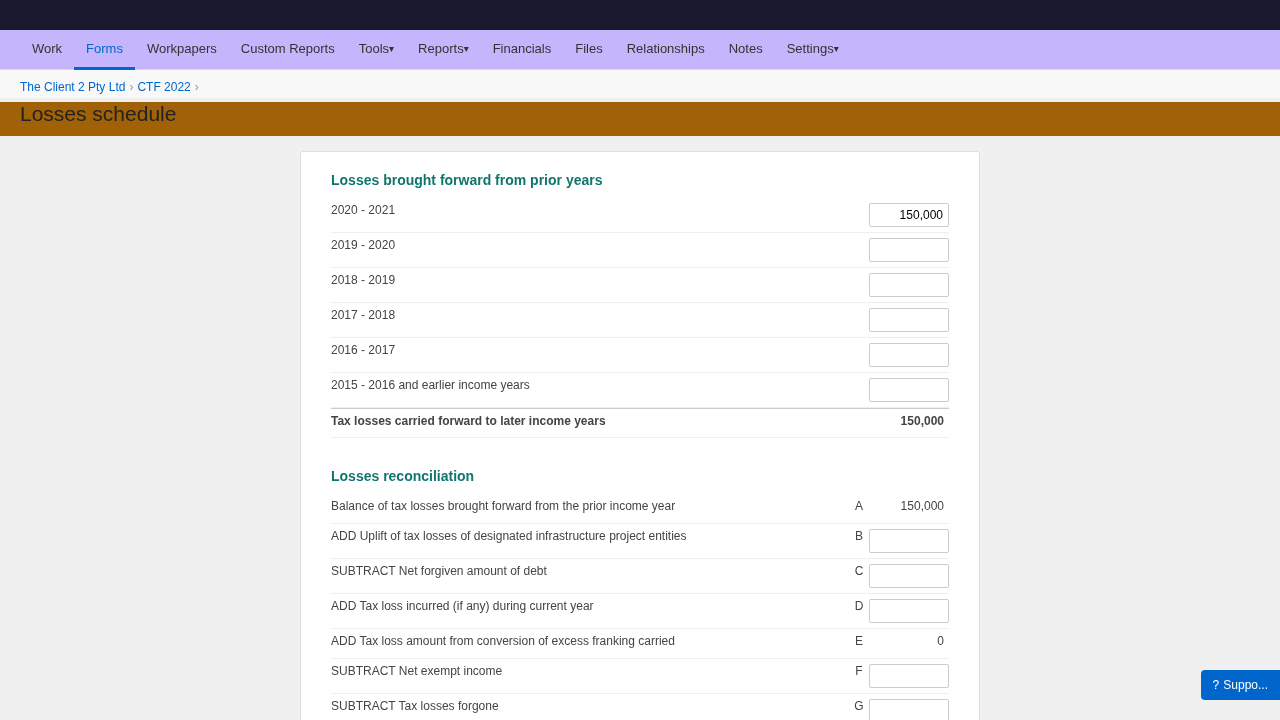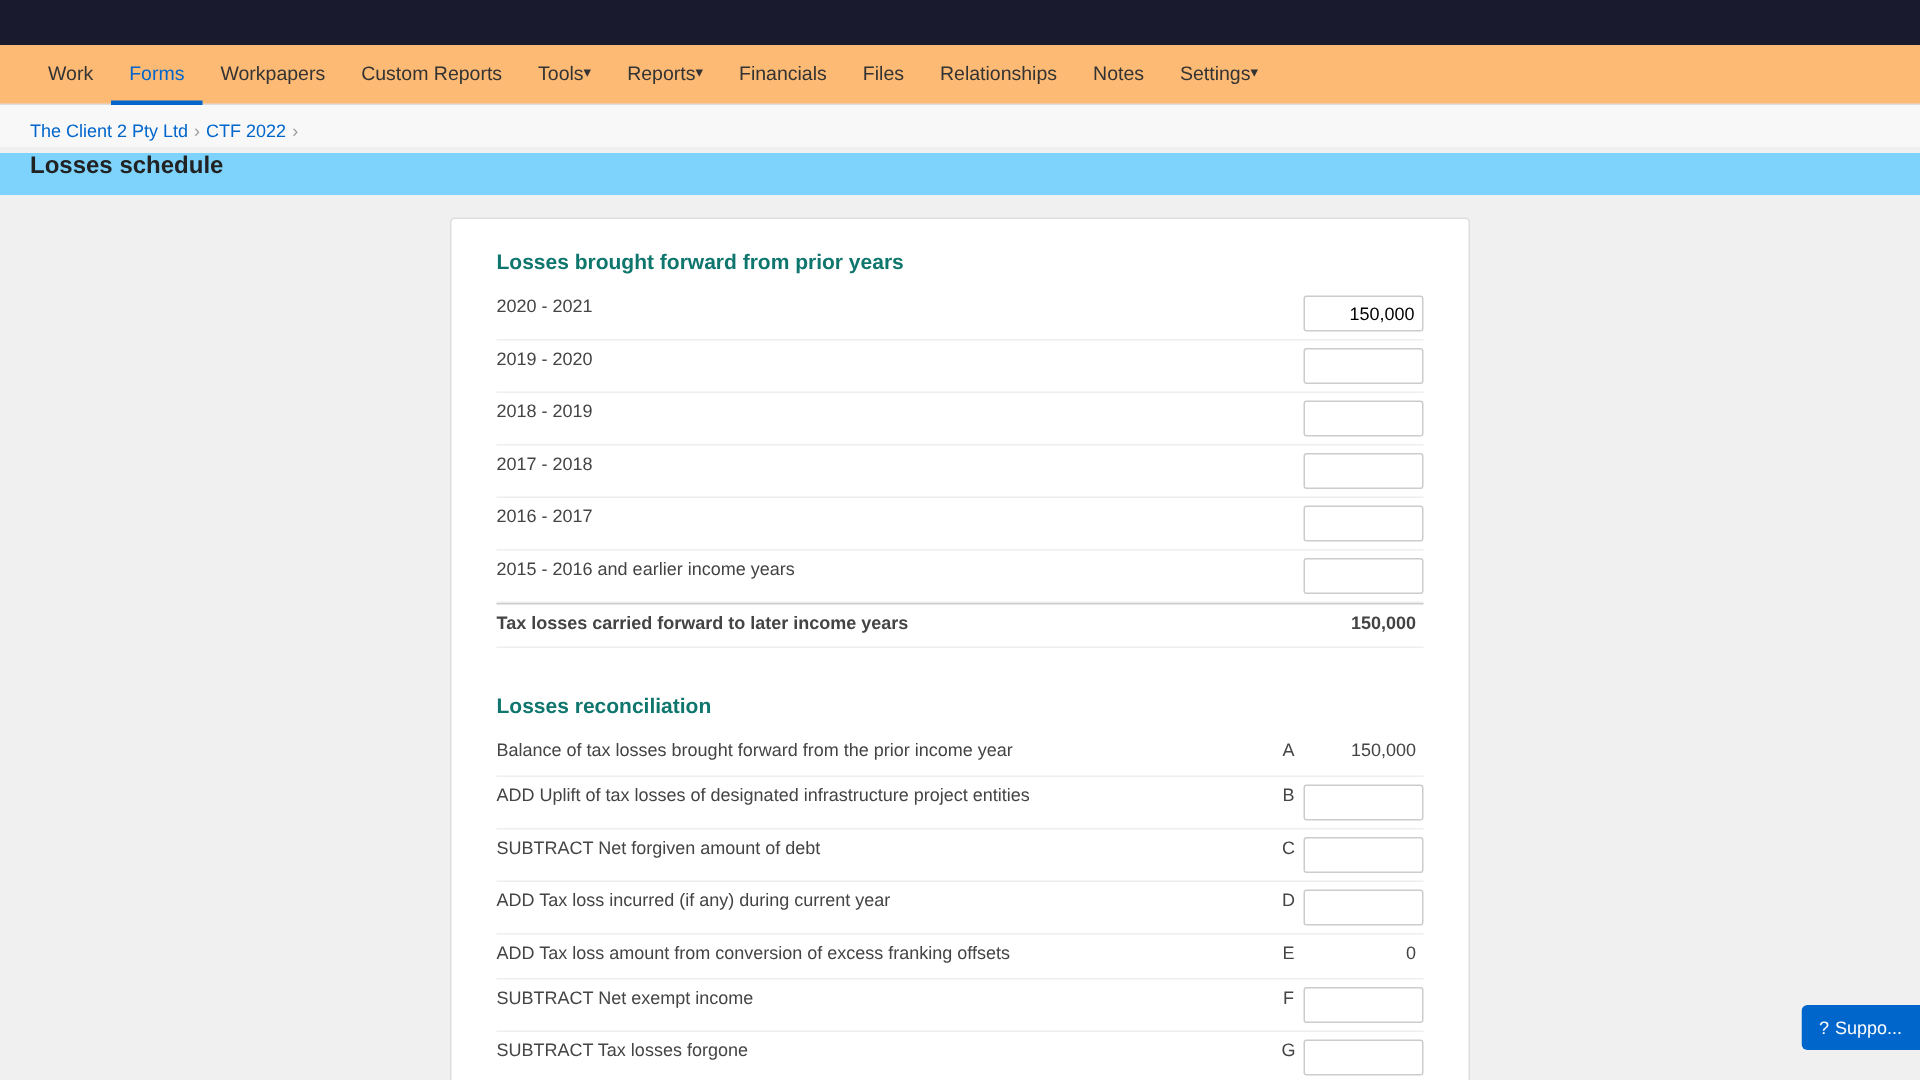--- a/index.html
+++ b/index.html
@@ -12,21 +12,21 @@
 
     
     .top-bar {
       background: #1a1a2e;
       height: 30px;
       width: 100%;
     }
 
     
     .nav {
-      background: #fdba74;
+      background: #c4b5fd;
       border-bottom: 1px solid #ddd;
       display: flex;
       align-items: center;
       height: 40px;
       padding: 0 20px;
     }
     .nav-item {
       padding: 0 12px;
       height: 40px;
       display: flex;
@@ -56,26 +56,26 @@
     .breadcrumb {
       font-size: 12px;
       color: #0066cc;
       display: flex;
       align-items: center;
       gap: 4px;
     }
     .breadcrumb span { color: #999; }
     .breadcrumb a { color: #0066cc; text-decoration: none; cursor: pointer; }
     .page-title {
-      font-size: 16px;
-      font-weight: 700;
+      font-size: 21px;
+      font-weight: 400;
       color: #222;
       margin-top: 4px;
       padding: 0 20px 10px;
-      background: #7dd3fc;
+      background: #a16207;
     }
 
     
     .main-content {
       padding: 15px 20px;
       background: #f0f0f0;
       min-height: calc(100vh - 110px);
     }
 
     .form-card {
@@ -267,21 +267,21 @@
 
     <div class="form-row">
       <div class="form-row-label">ADD Tax loss incurred (if any) during current year</div>
       <div class="form-row-ref">D</div>
       <div class="form-row-input">
         <input type="text" value="" style="">
       </div>
     </div>
 
     <div class="form-row">
-      <div class="form-row-label">ADD Tax loss amount from conversion of excess franking offsets</div>
+      <div class="form-row-label">ADD Tax loss amount from conversion of excess franking carried</div>
       <div class="form-row-ref">E</div>
       <div class="form-row-value">0</div>
     </div>
 
     <div class="form-row">
       <div class="form-row-label">SUBTRACT Net exempt income</div>
       <div class="form-row-ref">F</div>
       <div class="form-row-input">
         <input type="text" value="" style="">
       </div>

